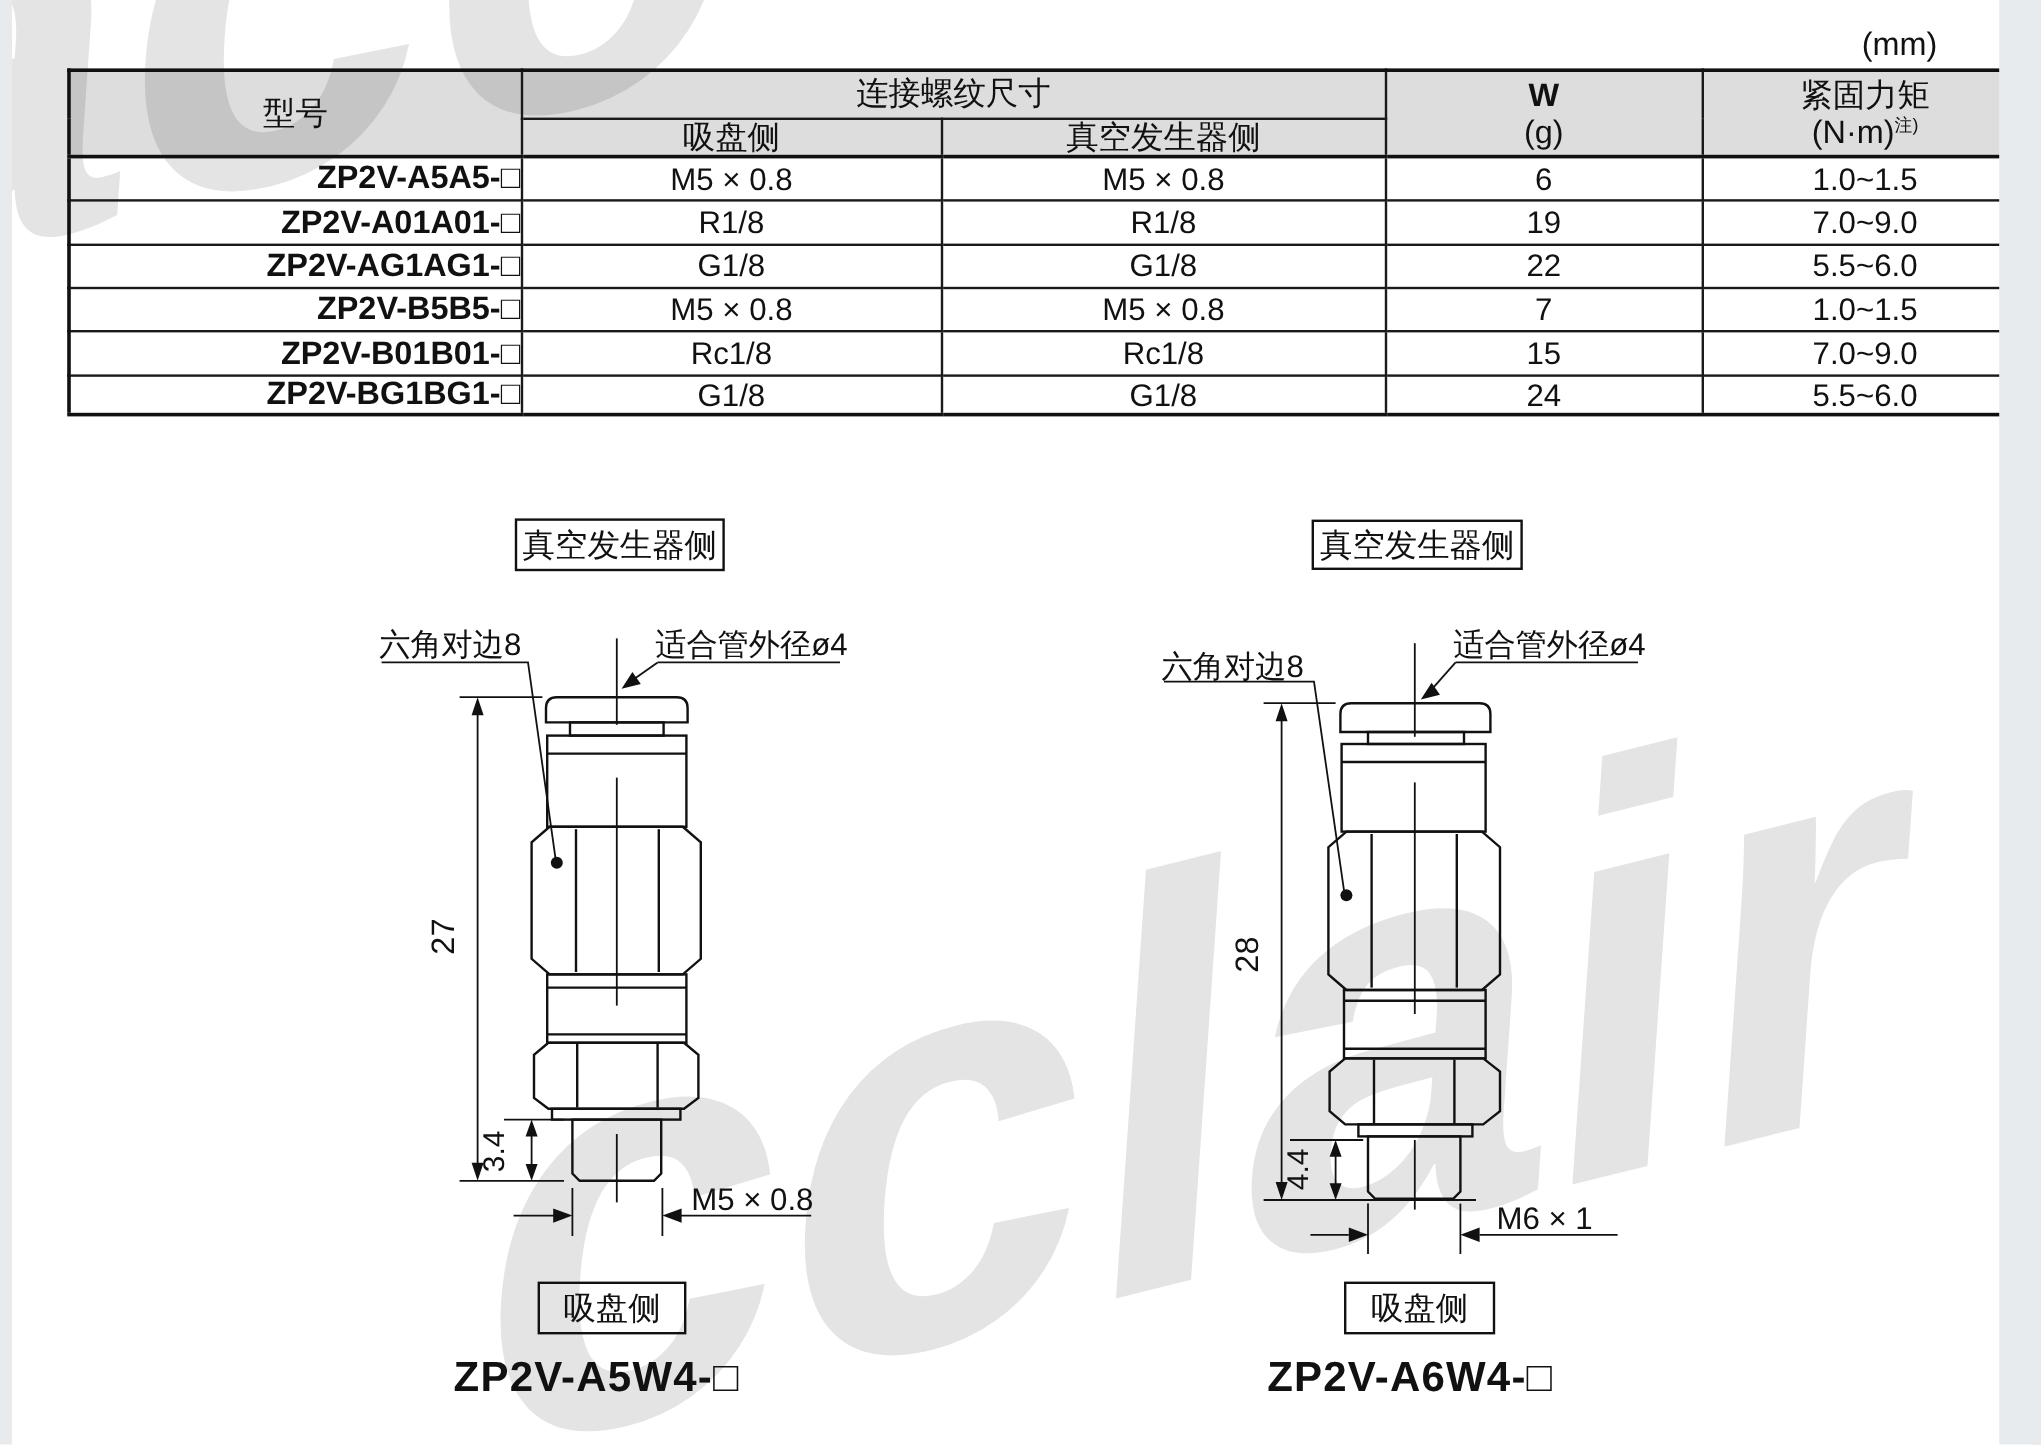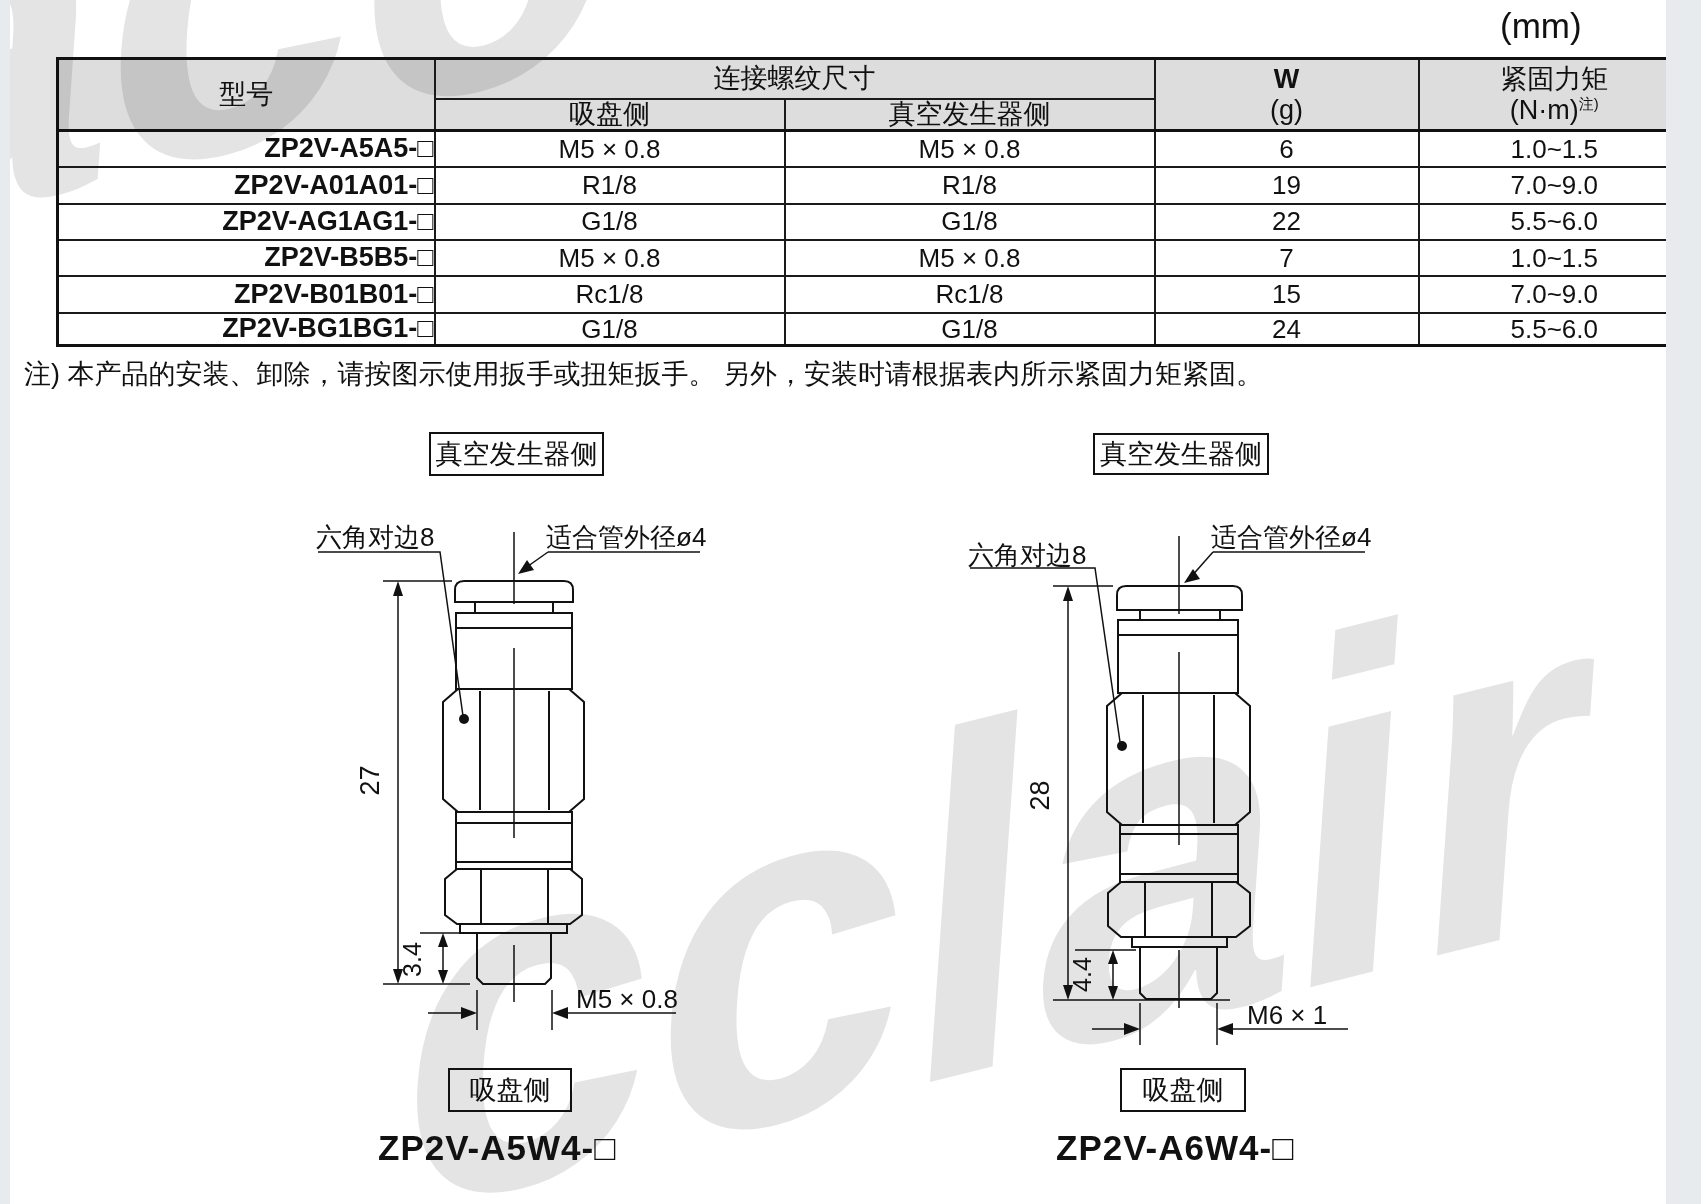--- a/index.html
+++ b/index.html
@@ -8,21 +8,21 @@
   
   .edge{position:absolute;top:0;height:1204px;background:#e8ebee;z-index:3;}
   .edge.left{left:0;width:10px;}
   .edge.right{left:1666px;width:35px;}
   
   .wm{position:absolute;z-index:0;color:#e4e4e4;font-weight:bold;line-height:1;
       transform-origin:left top;white-space:nowrap;pointer-events:none;user-select:none;}
   #wm-top{left:-130px;top:-170px;font-size:470px;transform:rotate(-14deg) skewX(-18deg);}
   #wm-bottom{left:420px;top:800px;font-size:470px;transform:rotate(-14deg) skewX(-18deg);}
   
-  #unit-label{position:absolute;left:1500px;top:6px;width:166px;text-align:left;font-size:35px;z-index:2;}
+  #unit-label{position:absolute;left:1500px;top:22px;width:166px;text-align:center;font-size:27px;z-index:2;}
   
   #spec-table-wrap{position:absolute;left:30px;top:57px;width:1633px;height:290px;z-index:2;margin-left:26px;}
   #spec-table{width:100%;height:100%;border-collapse:collapse;table-layout:fixed;}
   #spec-table th,#spec-table td{border:2px solid #1a1a1a;padding:0;text-align:center;
       font-weight:normal;font-size:26px;line-height:1.1;overflow:hidden;}
   #spec-table th{background:rgba(0,0,0,0.135);font-size:27px;}
   #spec-table{border:3px solid #111;}
   #spec-table tbody tr:first-child td{border-top:3px solid #111;}
   #spec-table tbody tr:last-child td{border-bottom:3px solid #111;}
   #spec-table td.model{font-weight:bold;text-align:right;padding-left:18px;font-size:27px;}
@@ -122,21 +122,20 @@
             <td class="model">ZP2V-BG1BG1-□</td>
             <td>G1/8</td>
             <td>G1/8</td>
             <td>24</td>
             <td>5.5~6.0</td>
           </tr>
         </tbody>
     </table>
   </div>
 
-  <div id="note-line">注) 本产品的安装、卸除，请按图示使用扳手或扭矩扳手。 另外，安装时请根据表内所示紧固力矩紧固。</div>
 
   <svg id="drawing" viewBox="0 0 1701 1204" fill="none" stroke="#111" stroke-width="2">
 
     <g stroke-width="2">
       <path d="M455,602 V590 Q455,581 464,581 H564 Q573,581 573,590 V602 Z"></path>
       <rect x="475" y="602" width="78" height="11"></rect>
       <rect x="456" y="613" width="116" height="76"></rect>
       <line x1="456" y1="628" x2="572" y2="628"></line>
       <path d="M458,689 H569 L584,702 V799 L569,812 H458 L443,799 V702 Z"></path>
       <line x1="480" y1="691" x2="480" y2="810"></line>

